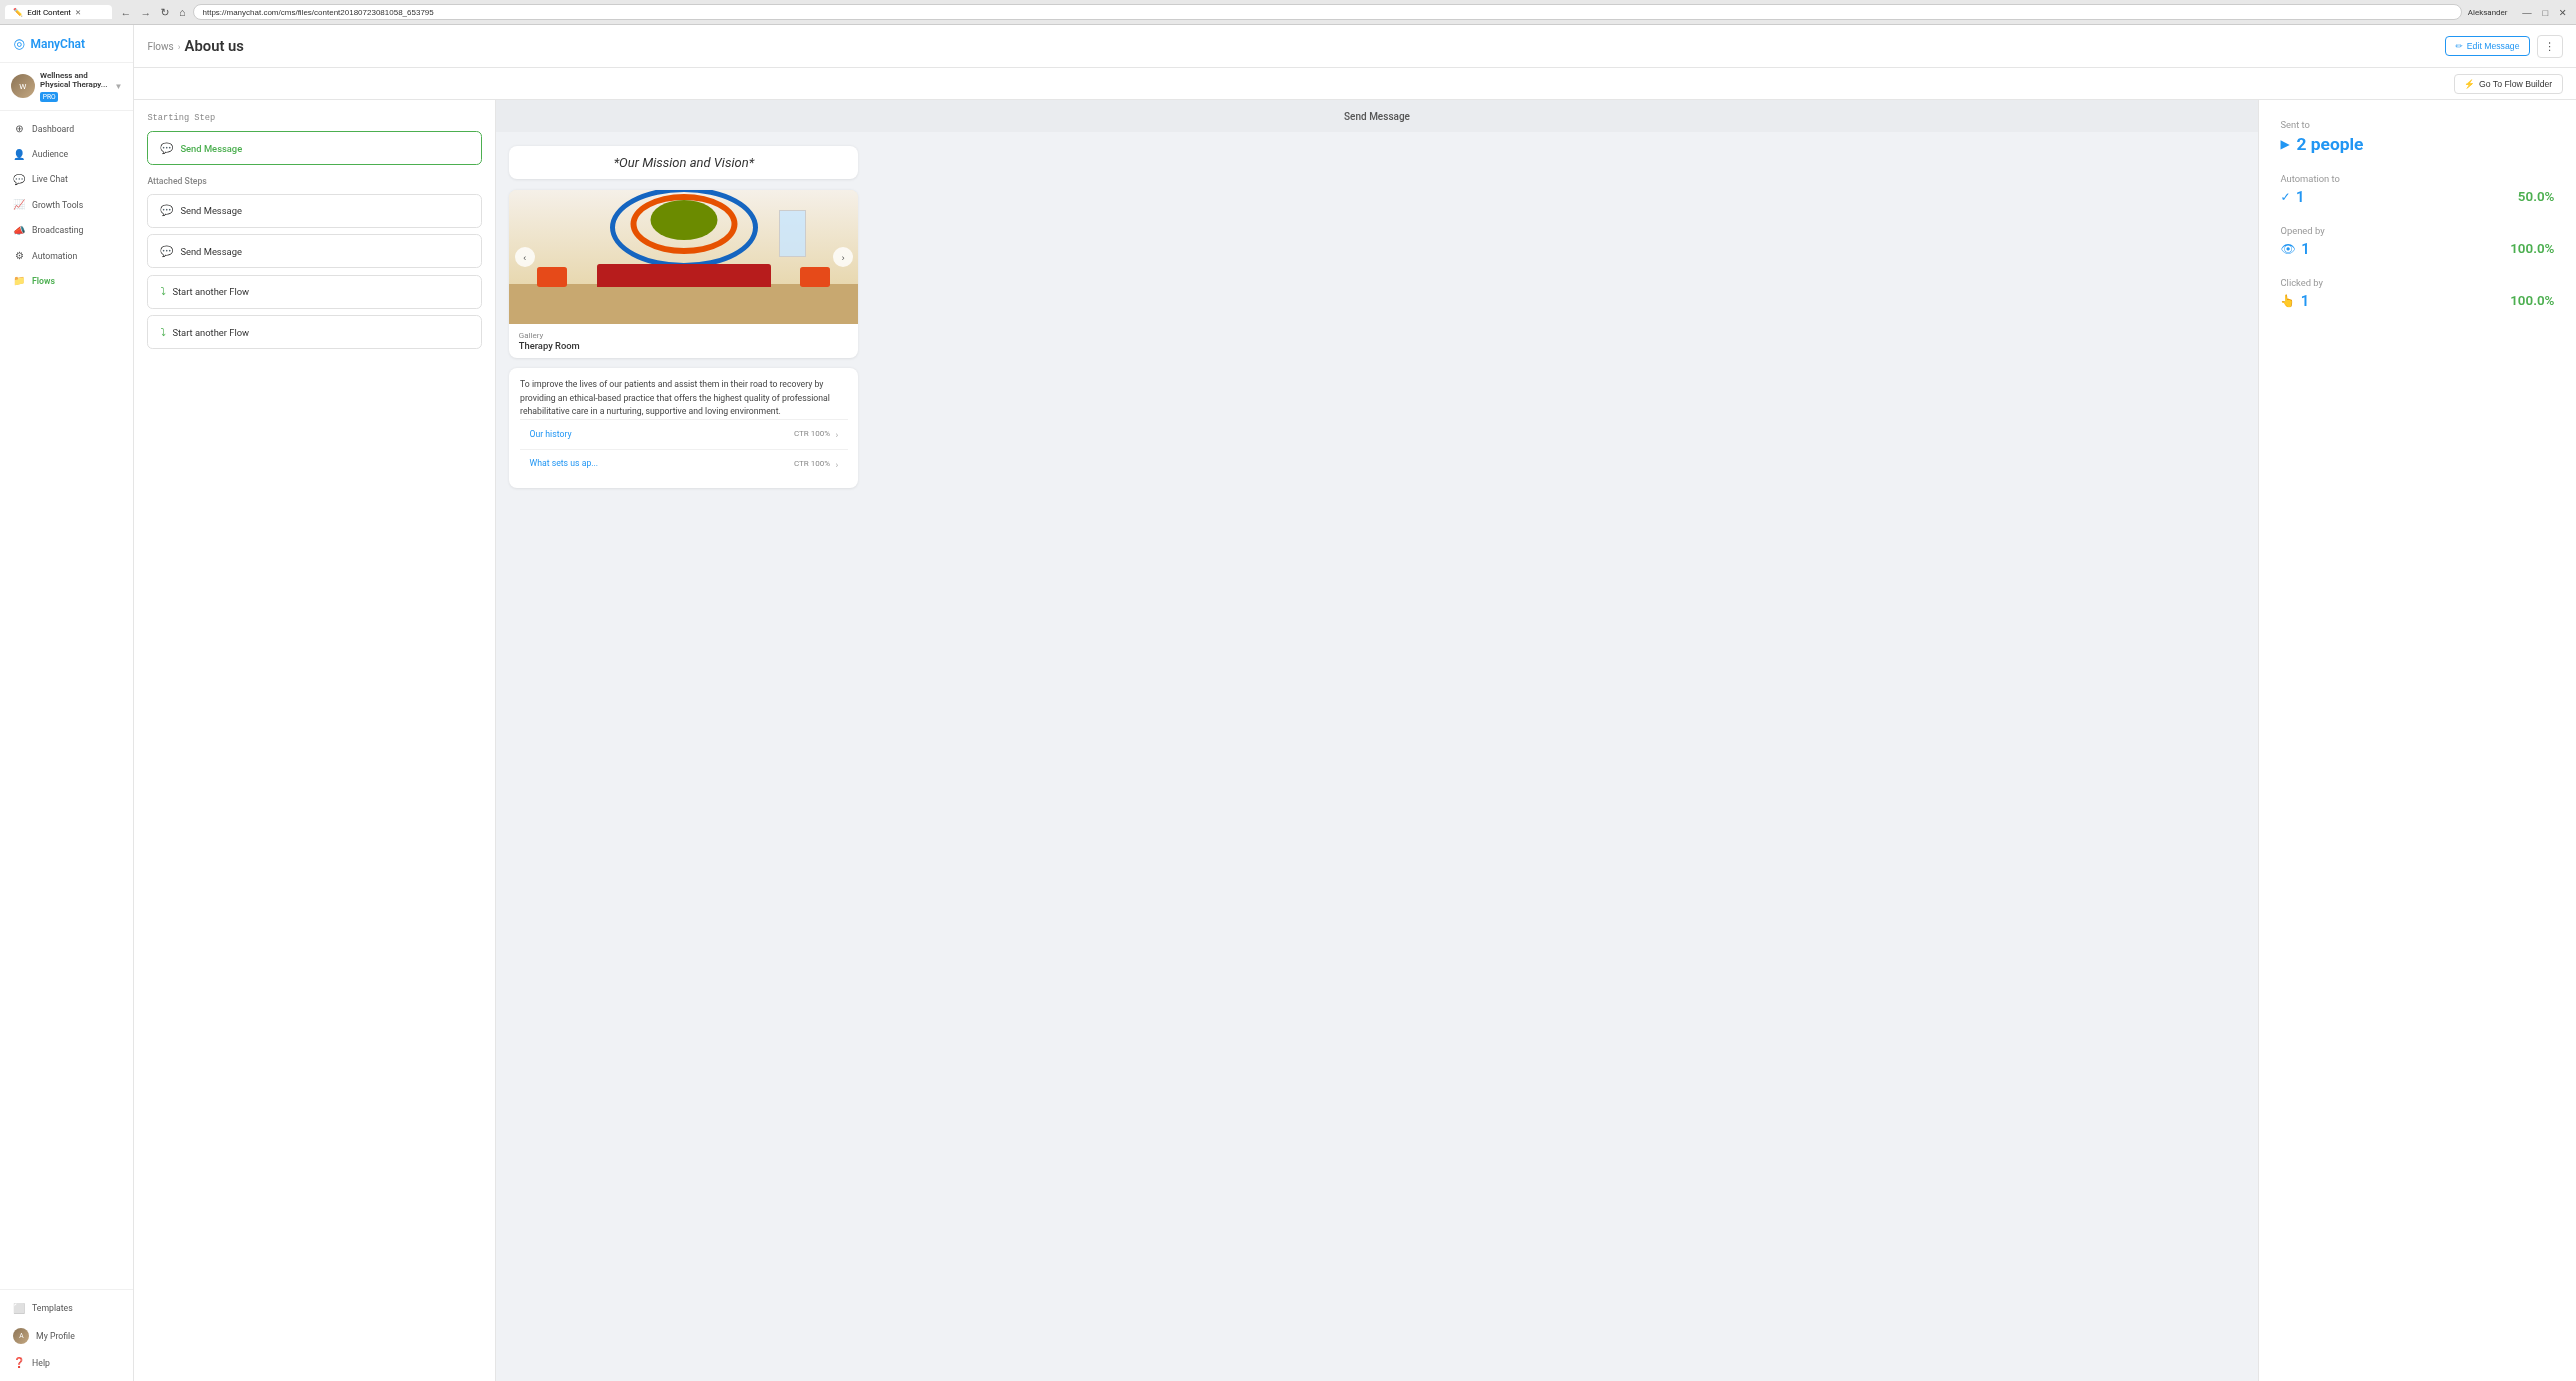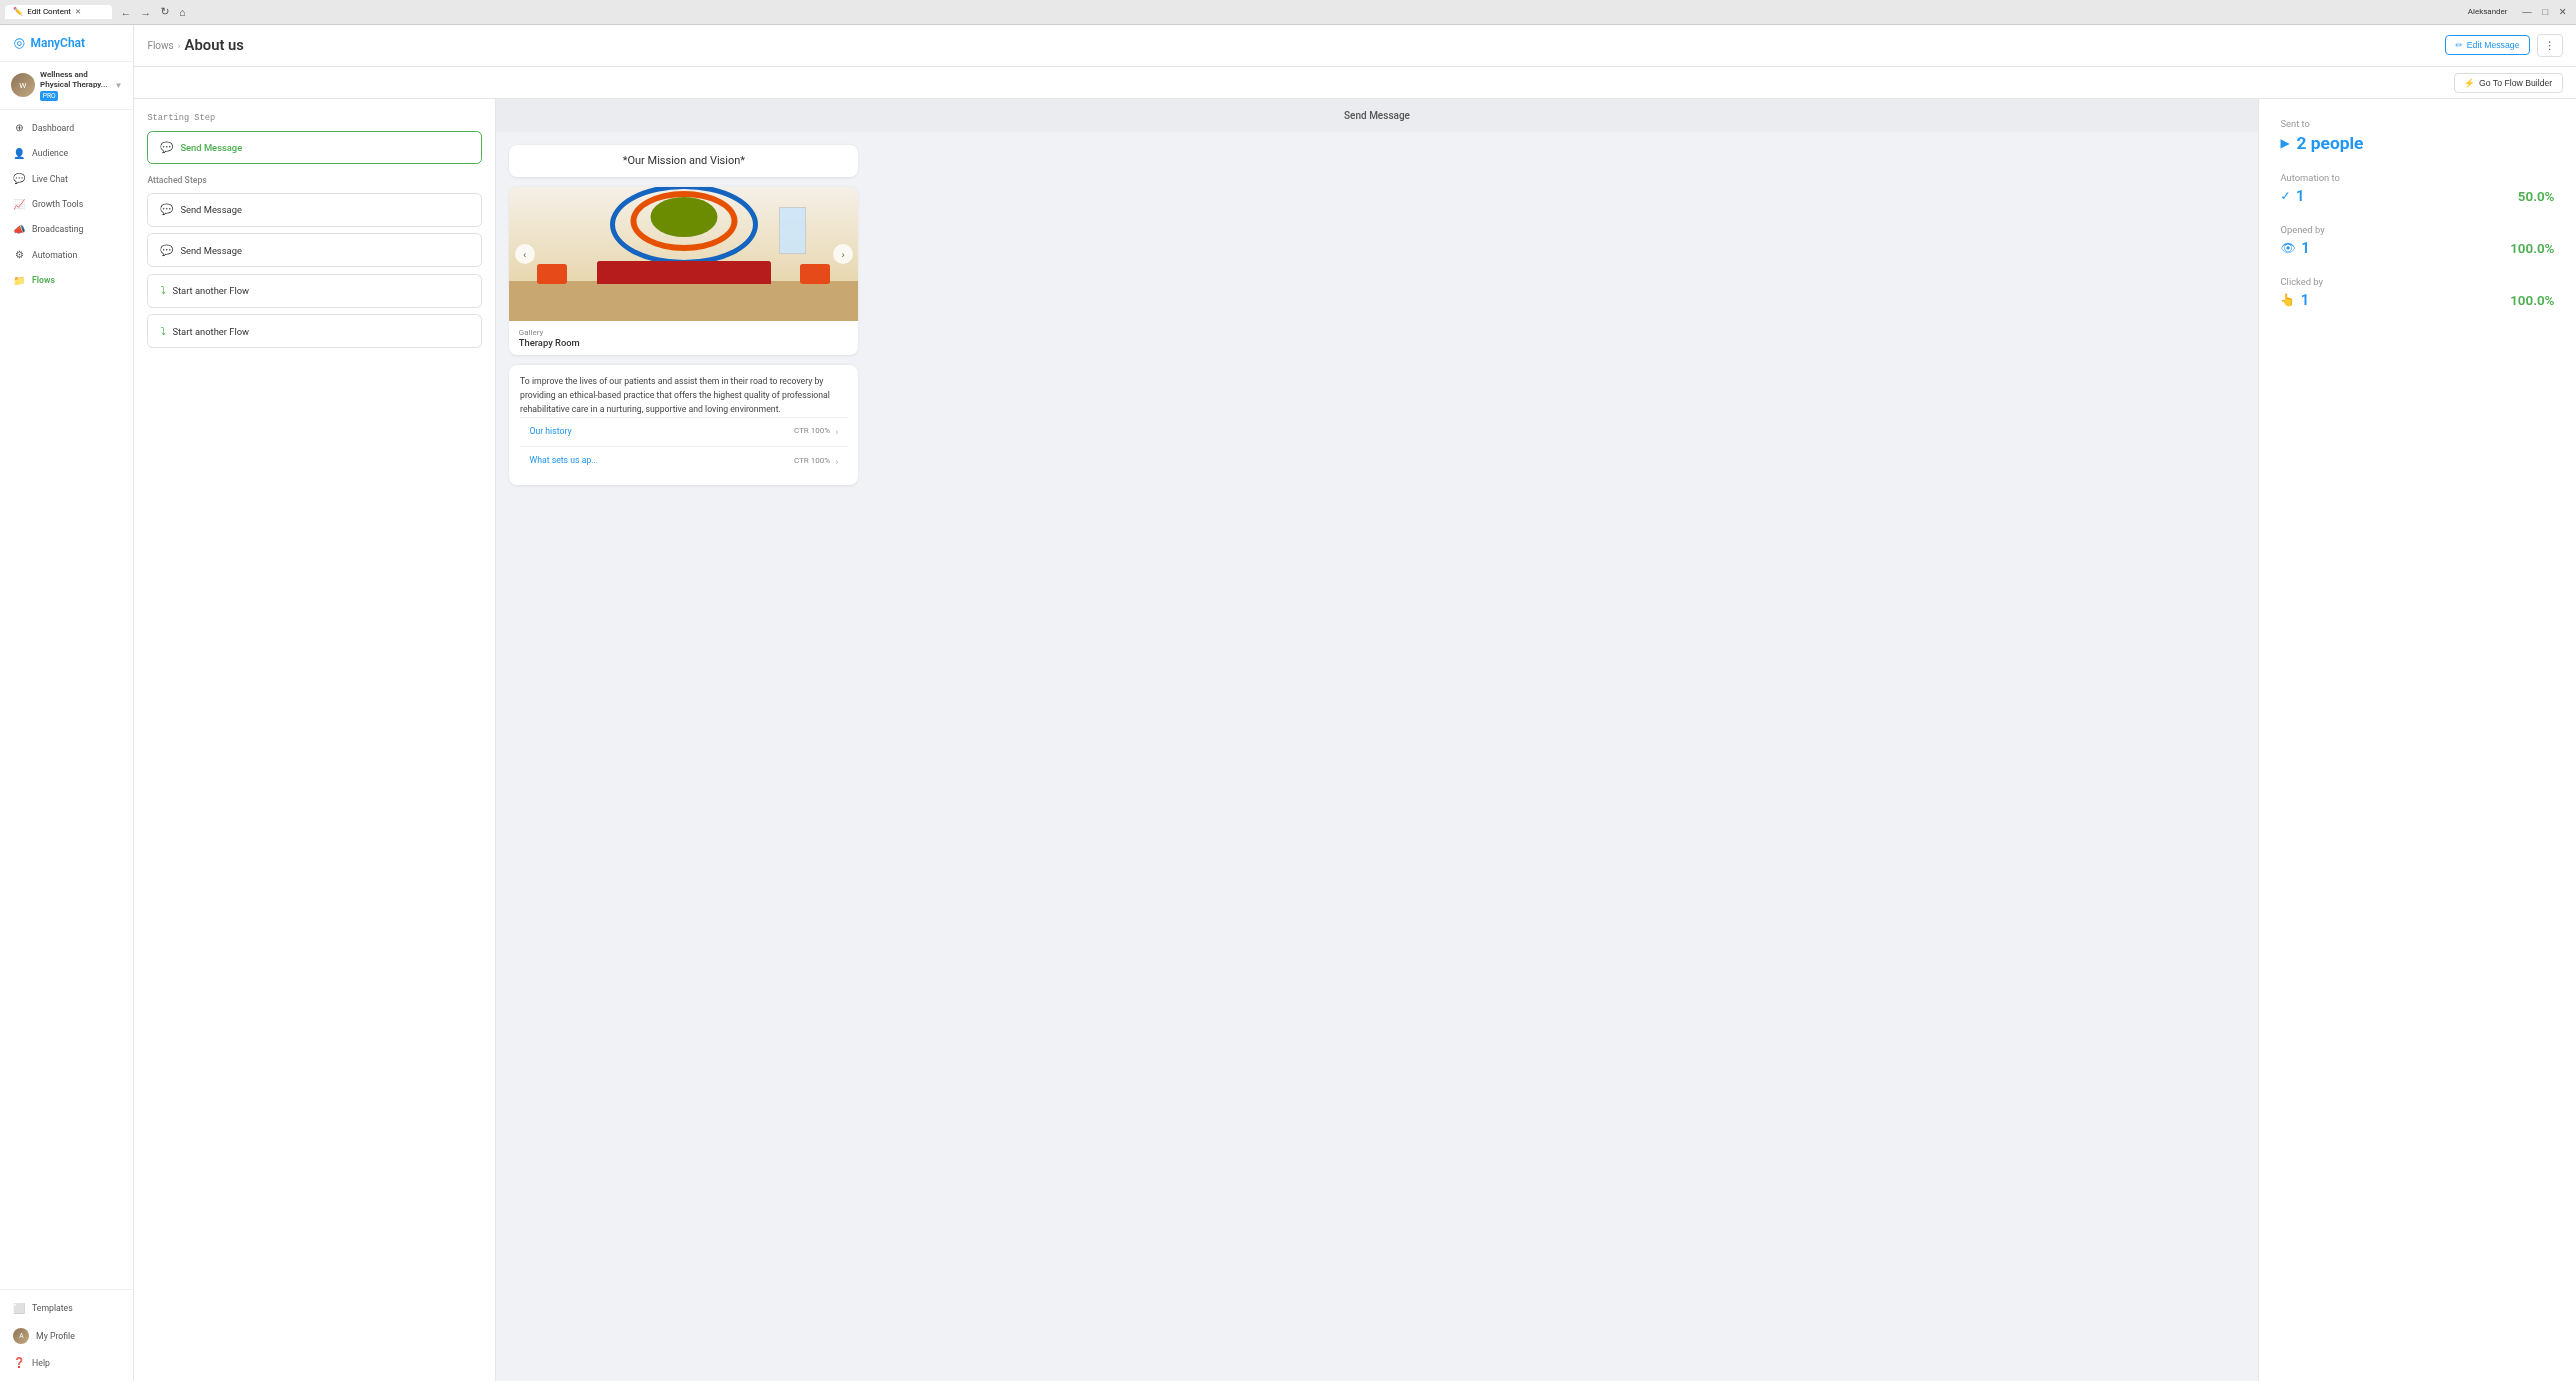--- a/index.html
+++ b/index.html
@@ -66,21 +66,21 @@
     .step-label { font-size: 9.4px; color: #333; }
     .step-label-green { font-size: 9.4px; color: #4CAF50; font-weight: 500; }
     .attached-label { font-size: 8.7px; color: #888; font-weight: 500; margin-bottom: 8px; margin-top: 2.7px; }
     .start-flow-icon { color: #4CAF50; font-size: 10.7px; }
 
     
     .message-panel { flex: 1; background: #f0f2f5; overflow-y: auto; }
     .message-header { background: #eaecef; padding: 10.7px; text-align: center; font-size: 10px; color: #555; font-weight: 500; }
     .message-content { padding: 13.4px; display: flex; flex-direction: column; gap: 10.7px; }
     .message-bubble { background: white; border-radius: 8px; padding: 9.4px 10.7px; max-width: 349px; box-shadow: 0 0.7px 2.7px rgba(0,0,0,0.08); }
-    .mission-text { font-size: 11px; color: #333; text-align: center; }
+    .mission-text { font-size: 13px; color: #333; text-align: center; font-style: italic; }
     .gallery-card { background: white; border-radius: 8px; overflow: hidden; max-width: 349px; box-shadow: 0 0.7px 2.7px rgba(0,0,0,0.08); }
     .gallery-nav { position: absolute; left: 5.4px; top: 50%; transform: translateY(-50%); background: rgba(255,255,255,0.8); border-radius: 50%; width: 20px; height: 20px; display: flex; align-items: center; justify-content: center; cursor: pointer; border: none; font-size: 9.4px; color: #555; }
     .gallery-nav-right { position: absolute; right: 5.4px; top: 50%; transform: translateY(-50%); background: rgba(255,255,255,0.8); border-radius: 50%; width: 20px; height: 20px; display: flex; align-items: center; justify-content: center; cursor: pointer; border: none; font-size: 9.4px; color: #555; }
     .gallery-info { padding: 6.7px 9.4px; }
     .gallery-label { font-size: 8px; color: #888; }
     .gallery-title { font-size: 9.4px; color: #333; font-weight: 500; }
     .text-bubble { background: white; border-radius: 8px; padding: 9.4px 10.7px; max-width: 349px; box-shadow: 0 0.7px 2.7px rgba(0,0,0,0.08); font-size: 8.7px; color: #444; line-height: 1.6; }
     .link-row { display: flex; align-items: center; padding: 6.7px 9.4px; border-top: 0.7px solid #f0f0f0; cursor: pointer; }
     .link-text { color: #2196F3; font-size: 8.7px; flex: 1; }
     .link-ctr { color: #888; font-size: 8px; margin-left: 5.4px; }
@@ -120,20 +120,21 @@
     <span style="font-size:8px;">✏️</span>
     <span>Edit Content</span>
     <span class="tab-close">✕</span>
   </div>
   <div class="browser-nav">
     <button class="nav-btn">←</button>
     <button class="nav-btn">→</button>
     <button class="nav-btn">↻</button>
     <button class="nav-btn">⌂</button>
   </div>
+  <input class="address-bar" value="https://manychat.com/cms/files/content20180723081058_653795" style="">
   <span class="browser-user">Aleksander</span>
   <div class="win-controls">
     <button class="win-btn">—</button>
     <button class="win-btn">□</button>
     <button class="win-btn">✕</button>
   </div>
 </div>
 
 <div class="app-container">
 

